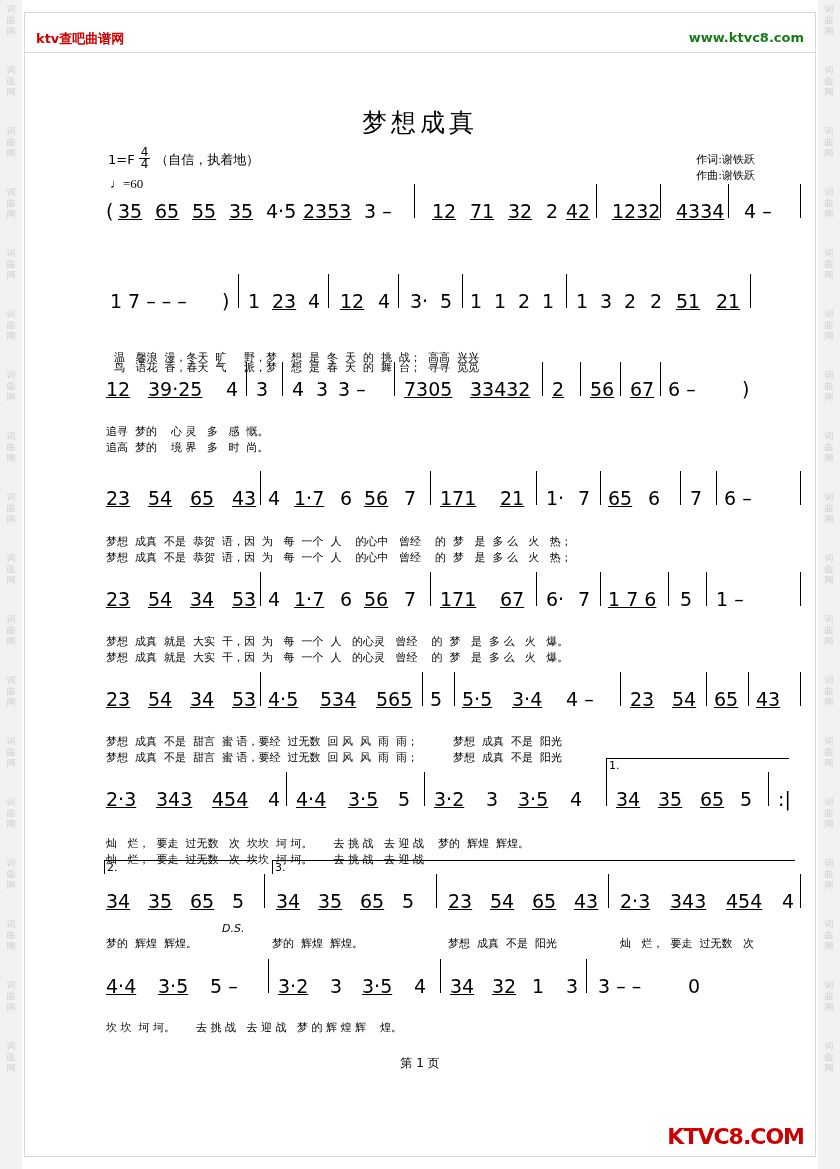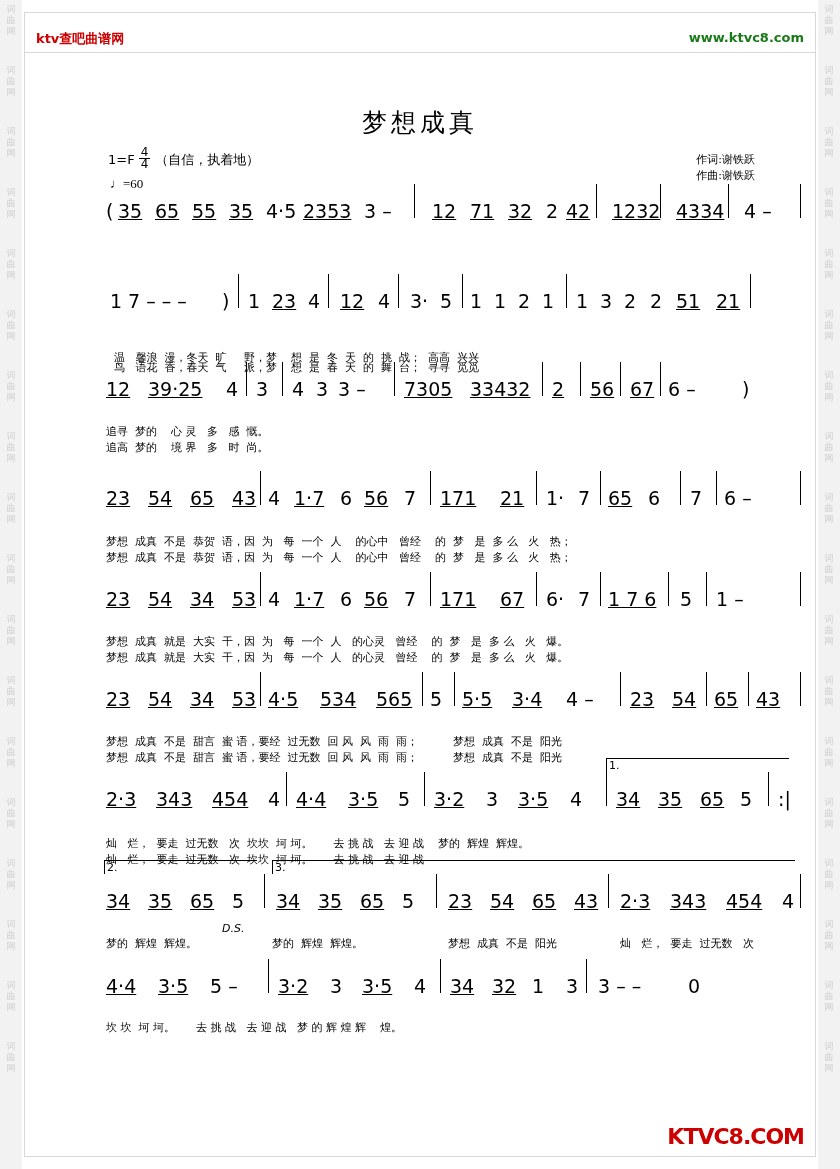--- a/index.html
+++ b/index.html
@@ -488,16 +488,17 @@
         <div class="notes u1" style="left: 450px; top: 975px;">34</div>
         <div class="notes u1" style="left: 492px; top: 975px;">32</div>
         <div class="notes" style="left: 532px; top: 975px;">1</div>
         <div class="notes" style="left: 566px; top: 975px;">3</div>
         <div class="notes" style="left: 598px; top: 975px;">3 – –</div>
         <div class="notes" style="left: 688px; top: 975px;">0</div>
         <div class="lyr" style="left: 106px; top: 1020px;">坎 坎  坷 坷。      去 挑 战   去 迎 战   梦 的 辉 煌 辉    煌。</div>
       </div>
     </div>
 
+  <div class="footer-page">第 1 页</div>
   <div class="logo">
     <span>KTVC8.COM</span>
   </div>
 </div>
 
 </body></html>

